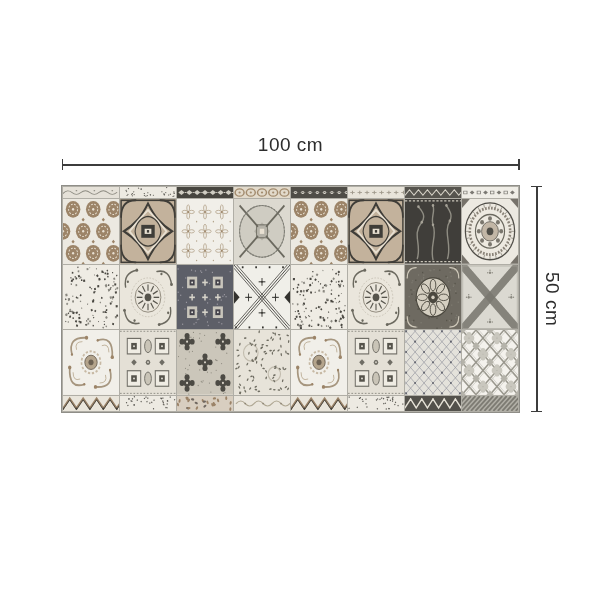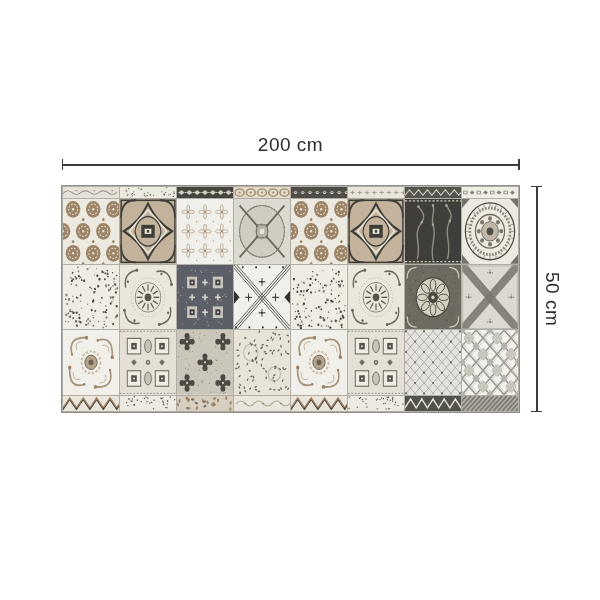--- a/index.html
+++ b/index.html
@@ -21,21 +21,21 @@
        grid-template-columns:repeat(8,1fr);grid-template-rows:11px repeat(3,1fr) 15px;
        gap:1px;padding:1px}
   .tile{overflow:hidden;background:#ece9e1}
   .tile svg{display:block;width:100%;height:100%}
 </style>
 </head>
 <body>
 
 <div class="stage">
 
-  <div class="dim-label" id="wlabel">200 cm</div>
+  <div class="dim-label" id="wlabel">100 cm</div>
   <div class="hline"></div>
   <div class="tick" id="tickL"></div>
   <div class="tick" id="tickR"></div>
 
   <div class="vline"></div>
   <div class="tick" id="tickT"></div>
   <div class="tick" id="tickB"></div>
   <div class="dim-label" id="hlabel">50 cm</div>
 
   <div class="mat">

